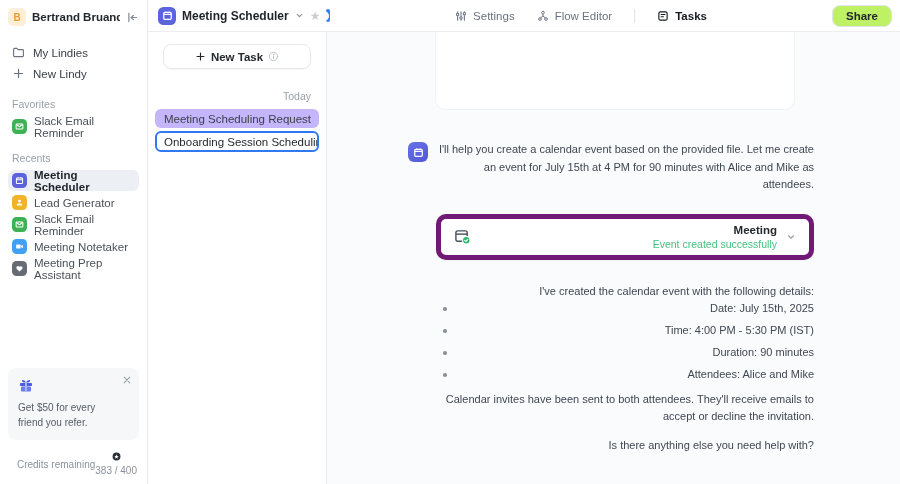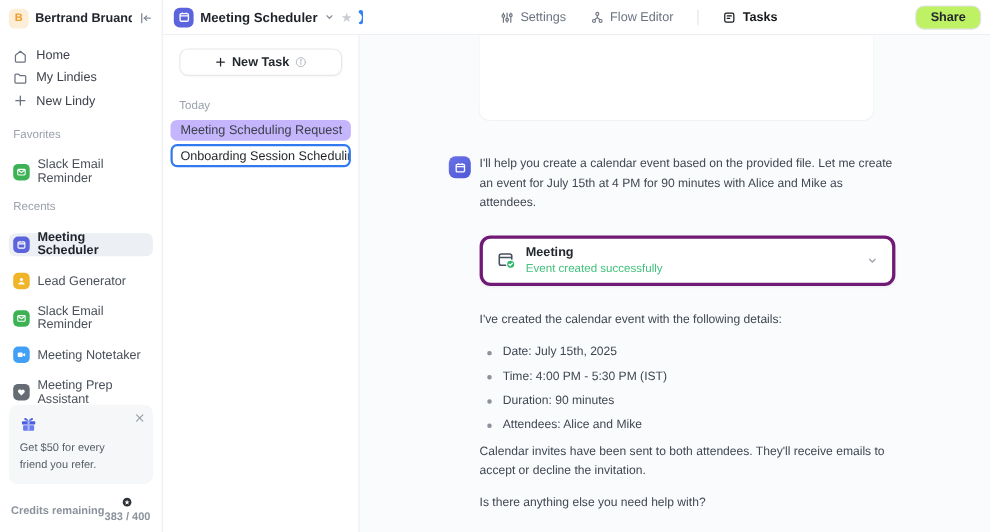--- a/index.html
+++ b/index.html
@@ -19,54 +19,54 @@
                color:#ef9d2c; font-size:10px; font-weight:700; display:flex;
                align-items:center; justify-content:center; flex:0 0 18px; }
   .ws-name { font-size:11.5px; font-weight:600; color:#23272e; white-space:nowrap;
              overflow:hidden; flex:1; }
   .collapse { color:#868d97; flex:0 0 auto; display:flex; }
   .nav-item { display:flex; align-items:center; gap:8px; height:21px; padding:0 4px;
               font-size:11.5px; color:#3c4149; border-radius:6px; }
   .nav-item svg { color:#6b7280; }
   .sec-label { font-size:10.5px; color:#9aa1ac; margin:14px 4px 6px 4px; }
   .lindy { display:flex; align-items:center; gap:7px; height:21px; padding:0 4px;
-           font-size:11.5px; color:#4a505a; border-radius:6px; margin-bottom:1px;margin-top:12px; }
+           font-size:11.5px; color:#4a505a; border-radius:6px; margin-bottom:1px; }
   .lindy.sel { background:#ecf0f4; color:#1f2329; font-weight:700; }
   .appicon { width:15px; height:15px; border-radius:4.5px; flex:0 0 15px;
              display:flex; align-items:center; justify-content:center; }
   .ai-indigo { background:#5c64dd; } .ai-green { background:#3cb254; }
   .ai-yellow { background:#f0b429; } .ai-sky { background:#41a0f5; }
   .ai-dark { background:#656c74; }
   .sb-spacer { flex:1; }
   .promo { background:#f5f7f9; border-radius:8px; padding:9px 10px 10px 10px;
            position:relative; margin-bottom:12px; }
   .promo-close { position:absolute; top:8px; right:8px; color:#9aa1ac; display:flex; }
   .promo-text { font-size:10px; color:#555c66; line-height:1.45; margin-top:8px; width:105px; }
-  .credits { display:flex; align-items:center; justify-content:flex-start;
-             font-size:10px; color:#8b929c; padding:0 2px;font-weight:bold; }
+  .credits { display:flex; align-items:center; justify-content:flex-end;
+             font-size:10px; color:#8b929c; padding:0 2px; }
   .credits-val { display:flex; align-items:center; gap:4px;flex-direction:column; }
 
   
   .main { flex:1; display:flex; flex-direction:column; min-width:0; }
   .topbar { height:32px; flex:0 0 32px; border-bottom:1px solid #eceef1;
             display:flex; align-items:center; background:#fff; padding-right:8px; }
   .tb-left { width:182px; flex:0 0 182px; display:flex; align-items:center; gap:6px; padding-left:10px; }
   .tb-title { font-size:12px; font-weight:700; color:#1f2329; white-space:nowrap; }
   .tb-star { color:#c8ccd3; font-size:12px; line-height:1; }
   .toggle { width:24px; height:13px; border-radius:7px; background:#2f81f7; position:relative; }
   .toggle::after { content:""; position:absolute; right:1.5px; top:1.5px; width:10px;
                    height:10px; border-radius:50%; background:#fff; }
   .tb-center { flex:1; display:flex; align-items:center; justify-content:center; gap:22px; }
   .tab { display:flex; align-items:center; gap:6px; font-size:11.5px; color:#6b7280; }
   .tab.active { color:#15181c; font-weight:700; }
   .tb-divider { width:1px; height:14px; background:#dfe2e7; }
   .share-btn { border:1px solid #e2e4e9; background:#bef264; border-radius:8px;
                padding:4px 13px; font-size:11.5px; font-weight:600; color:#23272e; }
 
-  .content { flex:1; display:flex; min-height:0; }
+  .content { flex:1; display:flex; min-height:0;text-align:right; }
 
   
   .tasks-col { width:179px; flex:0 0 179px; border-right:1px solid #e9eaee;
                background:#fff; padding:12px 7px 0 7px; }
   .new-task { margin:0 8px; height:25px; border:1px solid #e6e8ec; border-radius:8px;
               background:#fff; display:flex; align-items:center; justify-content:center;
               gap:5px; font-size:11.5px; font-weight:600; color:#23272e;
               box-shadow:0 1px 1px rgba(20,24,30,.03); }
   .group-label { font-size:10.5px; color:#9aa1ac; margin:21px 8px 7px 8px; }
   .task-item { height:19px; border-radius:6px; background:#c4b5fd; display:flex;
@@ -80,29 +80,29 @@
   .chat { flex:1; background:#fafbfd; position:relative; overflow:hidden; }
   .scrolled-card { position:absolute; left:108px; top:0; width:360px; height:78px;
                    background:#fff; border:1px solid #f0f2f5; border-top:none;
                    border-radius:0 0 10px 10px; }
   .chat-inner { position:absolute; left:109px; top:109px; width:378px; }
   .msg { position:relative; }
   .bot-avatar { position:absolute; left:-28px; top:1px; width:20px; height:20px;
                 border-radius:6px; background:linear-gradient(145deg,#6a72e8,#5058d6);
                 display:flex; align-items:center; justify-content:center; }
   .chat-p { font-size:11px; line-height:17.5px; color:#3f4752; }
-  .event-card { margin-top:20px; width:378px; background:#fff; border:3px solid #701a75;
+  .event-card { margin-top:20px; width:378px; background:#fff; border:5px solid #701a75;
                 border-radius:10px; box-shadow:0 1px 2px rgba(25,30,40,.04);
                 display:flex; align-items:center; padding:8px 13px; gap:9px; height:46px; }
   .ec-texts { display:flex; flex-direction:column; gap:2px; flex:1; }
   .ec-title { font-size:11.5px; font-weight:700; color:#23272e; }
   .ec-status { font-size:10.5px; color:#43c17e; }
   .ec-chevron { color:#9aa1ac; display:flex; }
   .chat-p2 { margin-top:23px; }
-  .detail-list { list-style:none; margin-top:12px; }
+  .detail-list { list-style:none; }
   .detail-list li { position:relative; padding-left:21px; font-size:11px;
                     line-height:17.5px; color:#3f4752; margin-bottom:4.5px; }
   .detail-list li::before { content:""; position:absolute; left:7px; top:7px;
                             width:3.5px; height:3.5px; border-radius:50%; background:#8b929c; }
   .chat-p3 { margin-top:7px; }
   .chat-p4 { margin-top:11px; }
   svg { display:block; }
 </style>
 </head>
 <body>
@@ -115,26 +115,20 @@
       <div class="ws-name">Bertrand Bruandet's...</div>
       <span class="collapse">
         <svg width="13" height="13" viewBox="0 0 16 16" fill="none" stroke="currentColor" stroke-width="1.5" stroke-linecap="round">
             <path d="M3.5 3v10"></path>
             <path d="M13 8H6.5"></path>
             <path d="M9 5.5 6.5 8 9 10.5"></path>
           </svg>
       </span>
     </div>
 
-    <div class="nav-item">
-      <svg width="13" height="13" viewBox="0 0 16 16" fill="none" stroke="currentColor" stroke-width="1.4" stroke-linejoin="round">
-          <path d="M2.5 6.5 8 2l5.5 4.5V13a1 1 0 0 1-1 1h-9a1 1 0 0 1-1-1z"></path>
-        </svg>
-      <span>Home</span>
-    </div>
     <div class="nav-item">
       <svg width="13" height="13" viewBox="0 0 16 16" fill="none" stroke="currentColor" stroke-width="1.4" stroke-linejoin="round">
           <path d="M2 4a1 1 0 0 1 1-1h3l1.5 1.5H13a1 1 0 0 1 1 1V12a1 1 0 0 1-1 1H3a1 1 0 0 1-1-1z"></path>
         </svg>
       <span>My Lindies</span>
     </div>
     <div class="nav-item">
       <svg width="13" height="13" viewBox="0 0 16 16" fill="none" stroke="currentColor" stroke-width="1.5" stroke-linecap="round">
           <path d="M8 3v10M3 8h10"></path>
         </svg>

